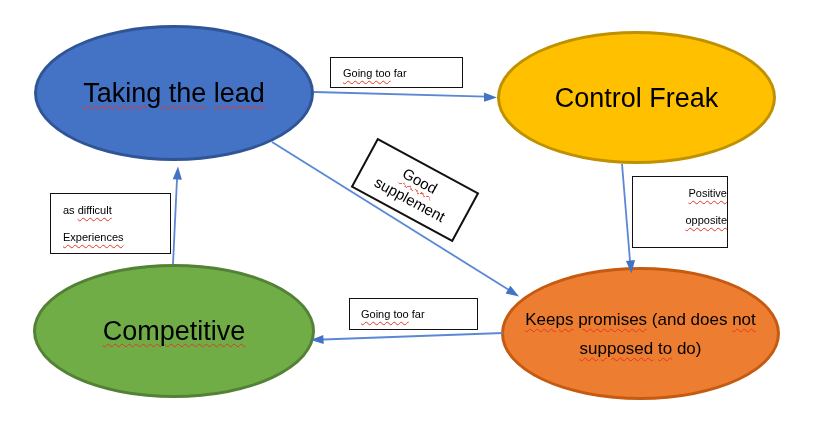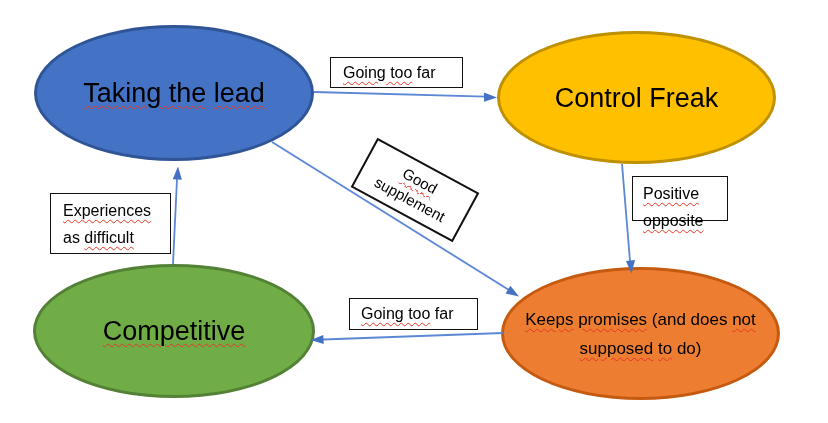--- a/index.html
+++ b/index.html
@@ -23,23 +23,23 @@
   .node-title{font-size:27px;line-height:32px;white-space:nowrap;}
   .node-line{font-size:17px;line-height:29px;white-space:nowrap;}
 
   
   svg.arrows{position:absolute;left:0;top:0;width:828px;height:423px;z-index:2;pointer-events:none;}
   .arrow-line{stroke:var(--arrow-line);stroke-width:1.8;fill:none;}
   .arrow-head{fill:var(--arrow-head);stroke:none;}
 
   
   .labelbox{position:absolute;background:#fff;border:1.5px solid var(--box-border);
-            box-sizing:border-box;font-size:16px;z-index:3;}
+            box-sizing:border-box;font-size:11px;z-index:3;}
   .lb-going-top{left:330px;top:57px;width:133px;height:31px;display:flex;align-items:center;padding-left:12px;white-space:nowrap;}
-  .lb-positive{left:632px;top:176px;width:96px;height:45px;padding:3px 0 0 10px;line-height:27px;}
+  .lb-positive{left:632px;top:176px;width:96px;height:72px;padding:3px 0 0 10px;line-height:27px;text-align:right;}
   .lb-experiences{left:50px;top:193px;width:121px;height:61px;padding:3px 0 0 12px;line-height:27px;}
   .lb-going-bottom{left:349px;top:298px;width:129px;height:32px;display:flex;align-items:center;padding-left:11px;white-space:nowrap;}
   .lb-supplement{left:357px;top:162px;width:116px;height:56px;border-width:2px;
                  display:flex;flex-direction:column;align-items:center;justify-content:center;
                  line-height:21px;font-size:15px;transform:rotate(28.5deg);}
 
   
   .sp{text-decoration-line:underline;text-decoration-style:wavy;
       text-decoration-color:var(--squiggle);text-decoration-thickness:1px;text-underline-offset:3px;}
 </style>
@@ -96,21 +96,21 @@
     <div><span class="sp">Good</span></div>
     <div><span>supplement</span></div>
   </div>
 
   <div class="labelbox lb-positive">
     <div><span class="sp">Positive</span></div>
     <div><span class="sp">opposite</span></div>
   </div>
 
   <div class="labelbox lb-experiences">
+    <div><span>as </span><span class="sp">difficult</span></div>
     <div><span class="sp">Experiences</span></div>
-    <div><span>as </span><span class="sp">difficult</span></div>
   </div>
 
   <div class="labelbox lb-going-bottom">
     <span><span class="sp">Going too</span><span> far</span></span>
   </div>
 
 </div>
 
 </body></html>

